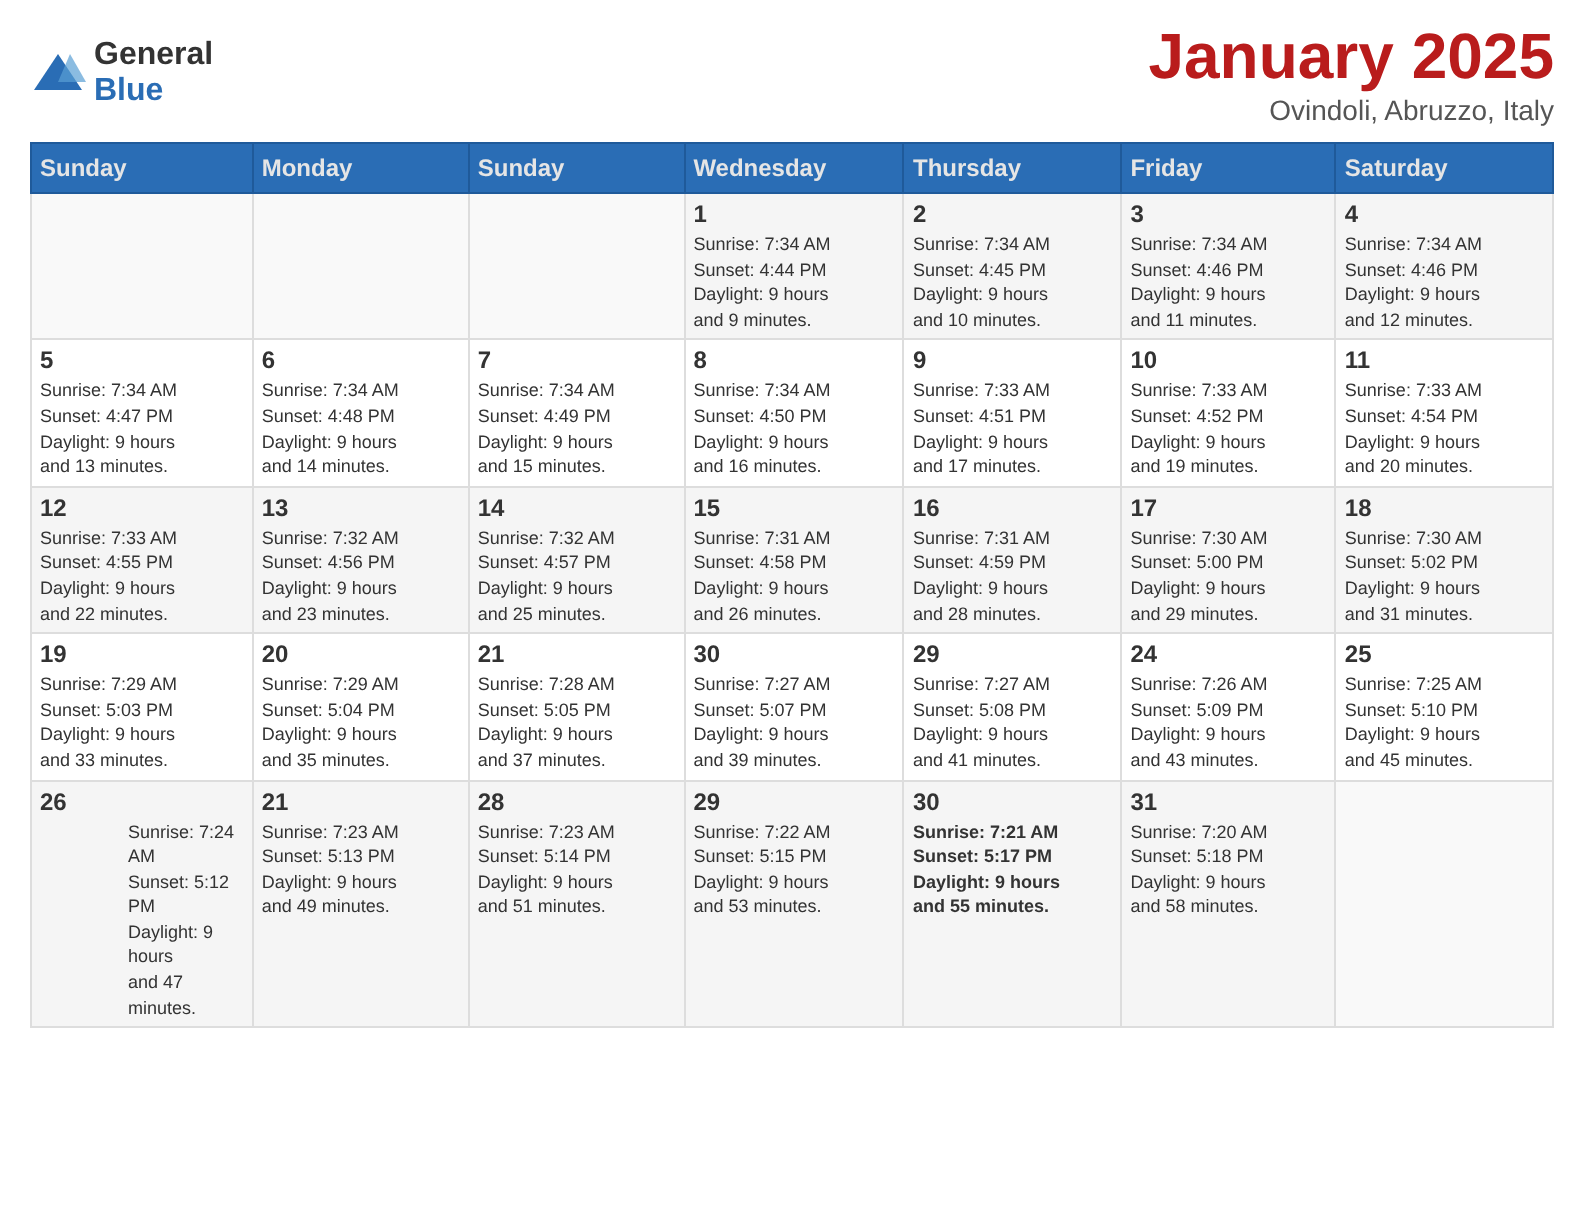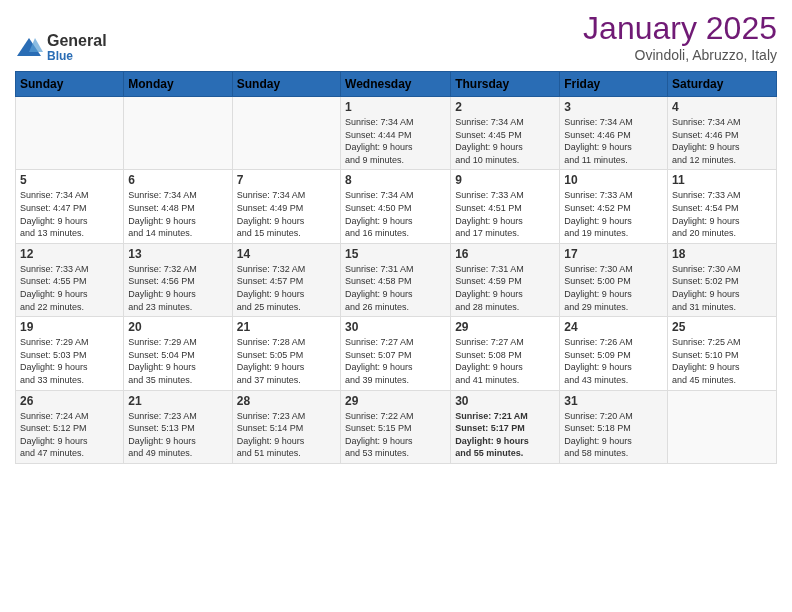--- a/index.html
+++ b/index.html
@@ -12,67 +12,67 @@
     }
     .page {
       width: 792px;
       height: 612px;
       background: #fff;
       padding: 10px 15px;
     }
     .header {
       display: flex;
       justify-content: space-between;
-      align-items: flex-end;
+      align-items: center;
       margin-bottom: 8px;
     }
     .logo {
       display: flex;
       align-items: center;
       gap: 4px;
     }
     .logo-text {
       display: flex;
       flex-direction: column;
       line-height: 1.1;
     }
     .logo-general {
       font-size: 16px;
       font-weight: bold;
       color: #333;
     }
     .logo-blue {
-      font-size: 12px;
+      font-size: 16px;
       font-weight: bold;
       color: #2a6db5;
     }
     .logo-icon {
       width: 28px;
       height: 28px;
     }
     .title-block {
       text-align: right;
     }
     .month-title {
       font-size: 32px;
-      color: #701a75;
-      font-weight: normal;
+      color: #b91c1c;
+      font-weight: bold;
     }
     .location-title {
       font-size: 14px;
       color: #555;
     }
     .calendar {
       width: 100%;
       border-collapse: collapse;
       border: 1px solid #ccc;
     }
     .calendar th {
       background: #2a6db5;
-      color: #000000;
+      color: #e5e5e5;
       font-size: 12px;
       font-weight: bold;
       padding: 5px 4px;
       text-align: left;
       border: 1px solid #1f5a9a;
     }
     .calendar td {
       vertical-align: top;
       border: 1px solid #ddd;
       padding: 3px 4px;
@@ -321,21 +321,21 @@
             <span class="day-num">25</span>
             <div class="day-info" style="white-space: pre-line;">Sunrise: 7:25 AM
 Sunset: 5:10 PM
 Daylight: 9 hours
 and 45 minutes.</div>
           </td>
         </tr>
         <tr>
           <td>
             <span class="day-num">26</span>
-            <div class="day-info" style="white-space: pre-line;">Sunrise: 7:24 AM
+            <div class="day-info" style="white-space: pre-line; margin-left: 44px;">Sunrise: 7:24 AM
 Sunset: 5:12 PM
 Daylight: 9 hours
 and 47 minutes.</div>
           </td>
           <td>
             <span class="day-num">21</span>
             <div class="day-info" style="white-space: pre-line;">Sunrise: 7:23 AM
 Sunset: 5:13 PM
 Daylight: 9 hours
 and 49 minutes.</div>

